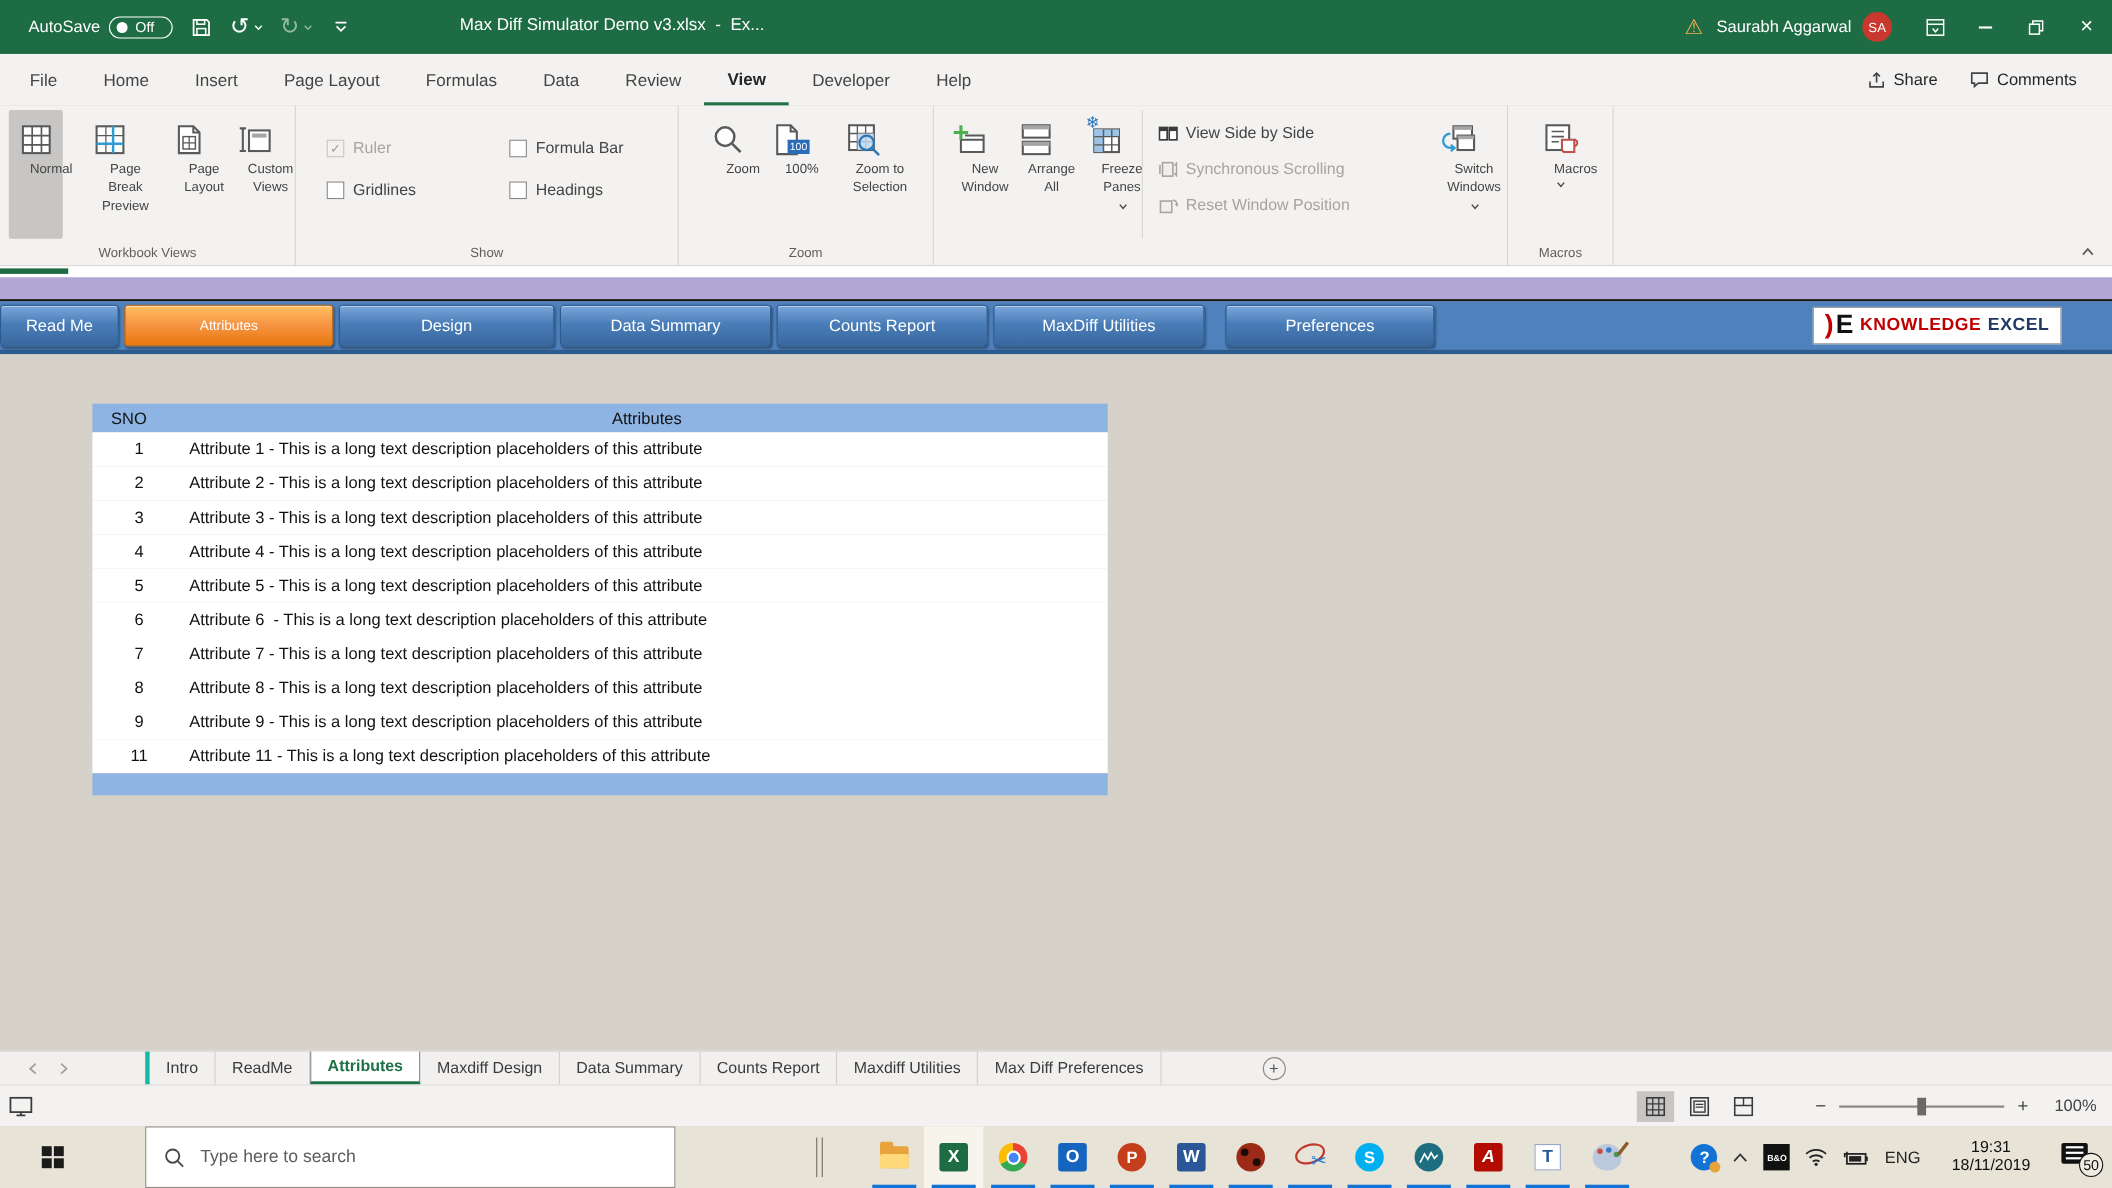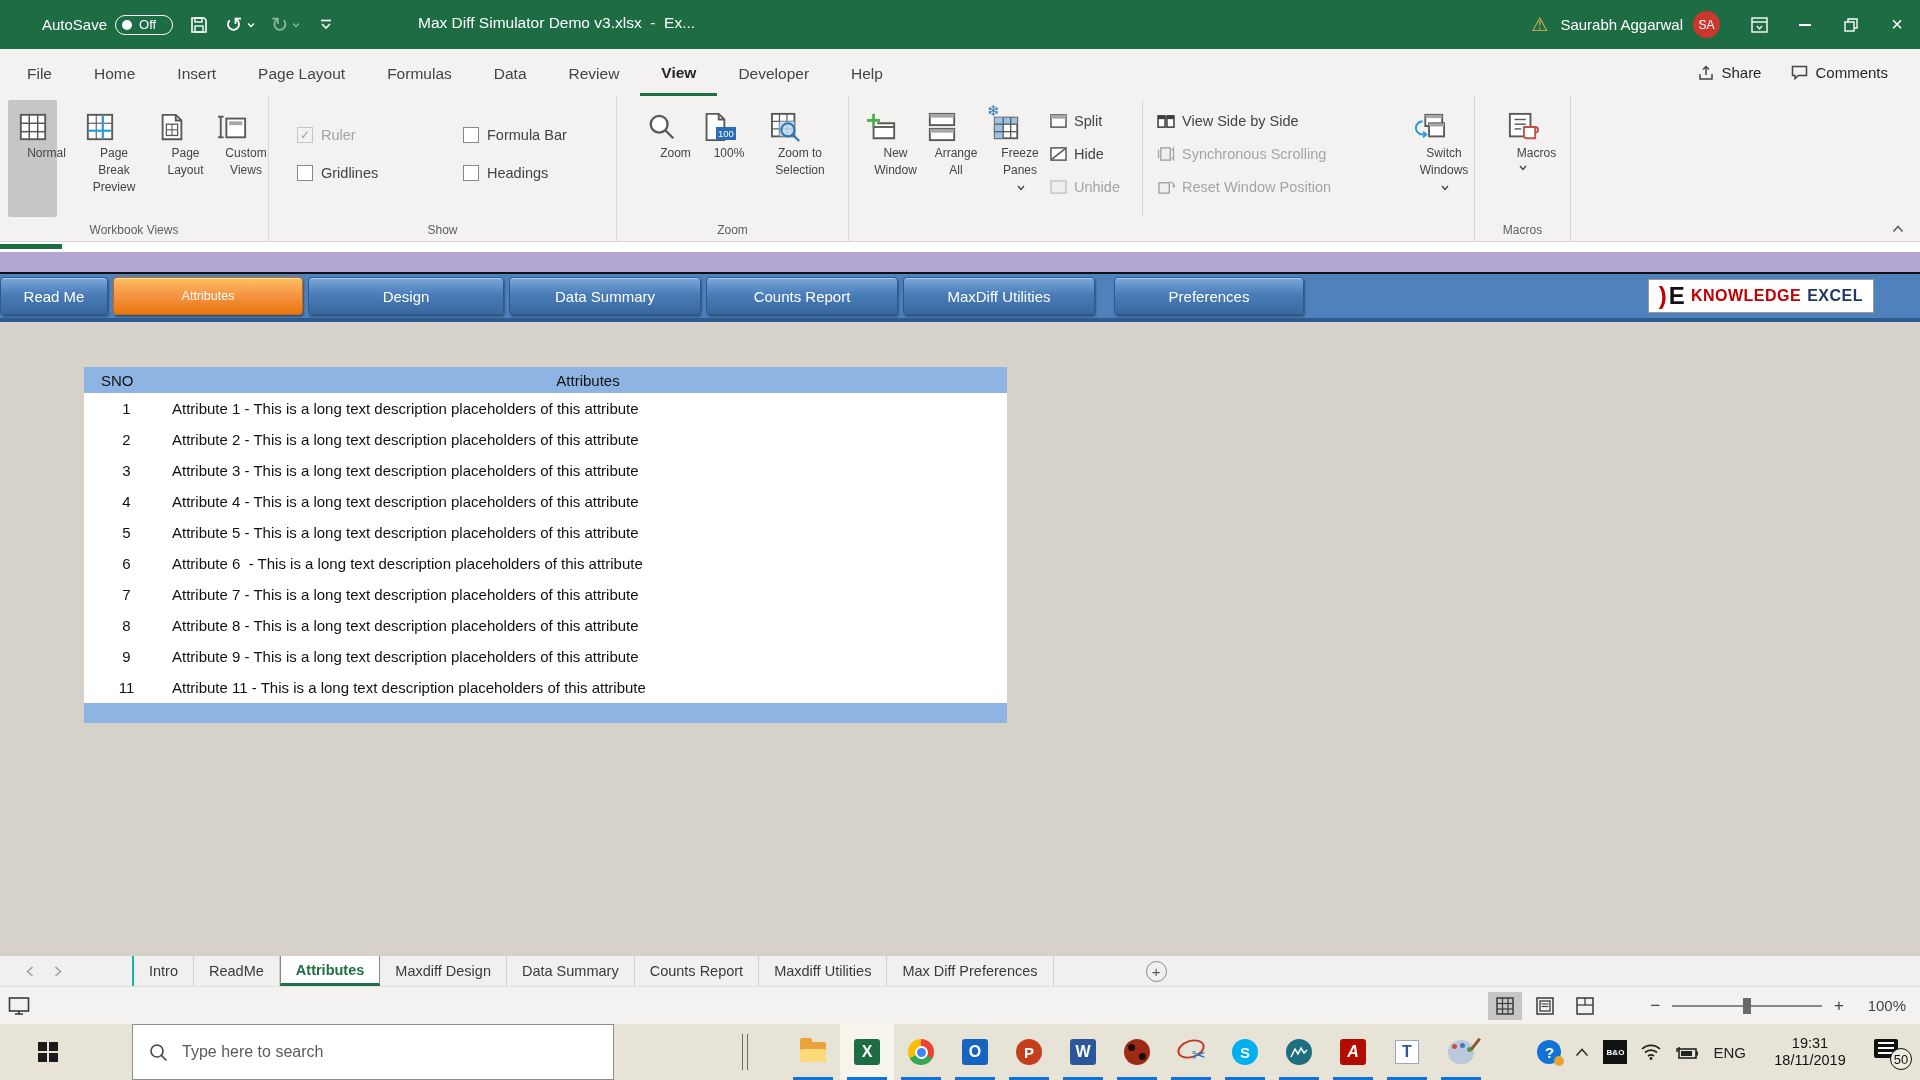--- a/index.html
+++ b/index.html
@@ -3,21 +3,21 @@
 <meta charset="utf-8">
 <style>
   * { box-sizing: border-box; margin: 0; padding: 0; }
   html,body { width:1920px; height:1080px; overflow:hidden; }
   body { font-family:"Liberation Sans", sans-serif; }
   .screen { width:1920px; height:1080px; display:flex; flex-direction:column; background:#D6D2C9; }
 
   
   .titlebar { height:49px; background:#1E6C43; display:flex; align-items:center; position:relative; color:#fff; flex:none; }
   .tb-left { display:flex; align-items:center; padding-left:26px; gap:16px; }
-  .autosave { display:flex; align-items:center; gap:8px; font-size:15px;margin-left:16px; }
+  .autosave { display:flex; align-items:center; gap:8px; font-size:15px; }
   .as-toggle { width:58px; height:20px; border:1.5px solid #fff; border-radius:11px; display:flex; align-items:center; padding:0 6px; gap:7px; }
   .as-dot { width:10px; height:10px; background:#fff; border-radius:50%; }
   .as-state { font-size:13px; }
   .qa { display:flex; align-items:center; gap:4px; }
   .qa .glyph { font-size:21px; line-height:20px; }
   .dim { color:#8FB7A3; }
   .chev-s { width:8px; height:6px; }
   .tb-title { position:absolute; left:418px; top:14px; font-size:15.5px; white-space:pre; }
   .tb-search { position:absolute; left:755px; top:9px; width:520px; height:31px; background:#AFCFC0; border:1px solid #9CC0AE; border-radius:2px; display:flex; align-items:center; padding-left:90px; gap:10px; }
   .tb-search input { background:transparent; border:none; outline:none; font-size:15px; color:#1e2b23; font-family:"Liberation Sans",sans-serif; width:360px; }
@@ -86,21 +86,21 @@
   .th-attr { flex:1; text-align:center; }
   .trow { height:31px; background:#fff; display:flex; align-items:center; }
   .c-no { width:85px; text-align:center; color:#111; }
   .c-tx { padding-left:3px; color:#111; white-space:pre; }
   .tfoot { height:20px; background:#8DB4E2; }
 
   
   .sheettabs { height:31px; background:#F1F0EF; border-top:1px solid #D1CFCD; display:flex; align-items:stretch; font-size:14.5px; flex:none; }
   .snav { width:132px; display:flex; align-items:center; gap:20px; padding-left:26px; }
   .stab { padding:0 15px; display:flex; align-items:center; color:#3b3b3b; border-right:1px solid #D1CFCD; }
-  .stab.firstb { border-left:2px solid #14b8a6; }
+  .stab.firstb { border-left:4px solid #14b8a6; }
   .stab.active { background:#fff; color:#1E7145; font-weight:700; border-bottom:3px solid #1E7145; border-right:1px solid #8a8886; border-left:1px solid #8a8886; }
   .splus { margin-left:92px; align-self:center; width:21px; height:21px; border:1px solid #8A8886; border-radius:50%; display:flex; align-items:center; justify-content:center; color:#555; font-size:15px; }
 
   
   .statusbar { height:38px; background:#F3F2F1; border-top:1px solid #E1DFDD; display:flex; align-items:center; padding:0 14px 0 8px; flex:none; }
   .sb-right { margin-left:auto; display:flex; align-items:center; }
   .viewbtn { width:34px; height:28px; display:flex; align-items:center; justify-content:center; margin-right:6px; }
   .viewbtn.active { background:#C8C6C4; }
   .zoomctl { display:flex; align-items:center; gap:12px; margin-left:42px; }
   .zslider { width:150px; height:2px; background:#8A8886; position:relative; }
@@ -401,42 +401,20 @@
               <line x1="4" y1="21" x2="28" y2="21" stroke="#595959" stroke-width="1.4"></line>
             </svg>
         </span>
         <span class="lbl"><span>Freeze Panes</span>
           <svg style="display:inline-block;vertical-align:middle;margin-left:2px" width="8" height="6" viewBox="0 0 8 6">
               <polyline points="1,1 4,4.5 7,1" fill="none" stroke="#444" stroke-width="1.3"></polyline>
             </svg>
         </span>
       </div>
 
-      <div class="wincol colA">
-        <span class="smbtn">
-          <svg width="17" height="16" viewBox="0 0 18 17">
-              <rect x="1" y="2" width="16" height="13" fill="#fff" stroke="#595959" stroke-width="1.6"></rect>
-              <rect x="1" y="2" width="16" height="4" fill="#A6A6A6"></rect>
-            </svg>
-          <span>Split</span>
-        </span>
-        <span class="smbtn">
-          <svg width="17" height="16" viewBox="0 0 18 17">
-              <rect x="1" y="2" width="16" height="13" fill="#fff" stroke="#595959" stroke-width="1.6"></rect>
-              <line x1="2" y1="14" x2="16" y2="3" stroke="#595959" stroke-width="1.6"></line>
-            </svg>
-          <span>Hide</span>
-        </span>
-        <span class="smbtn disabled">
-          <svg width="17" height="16" viewBox="0 0 18 17">
-              <rect x="1" y="2" width="16" height="13" fill="#F0EFEE" stroke="#C8C6C4" stroke-width="1.6"></rect>
-            </svg>
-          <span>Unhide</span>
-        </span>
-      </div>
 
       <div class="wincol colB">
         <span class="smbtn">
           <svg width="18" height="15" viewBox="0 0 19 16">
               <rect x="1" y="2" width="7.5" height="12" fill="#fff" stroke="#3b3b3b" stroke-width="1.6"></rect>
               <rect x="10.5" y="2" width="7.5" height="12" fill="#fff" stroke="#3b3b3b" stroke-width="1.6"></rect>
               <rect x="1" y="2" width="7.5" height="3.5" fill="#3b3b3b"></rect>
               <rect x="10.5" y="2" width="7.5" height="3.5" fill="#3b3b3b"></rect>
             </svg>
           <span>View Side by Side</span>

